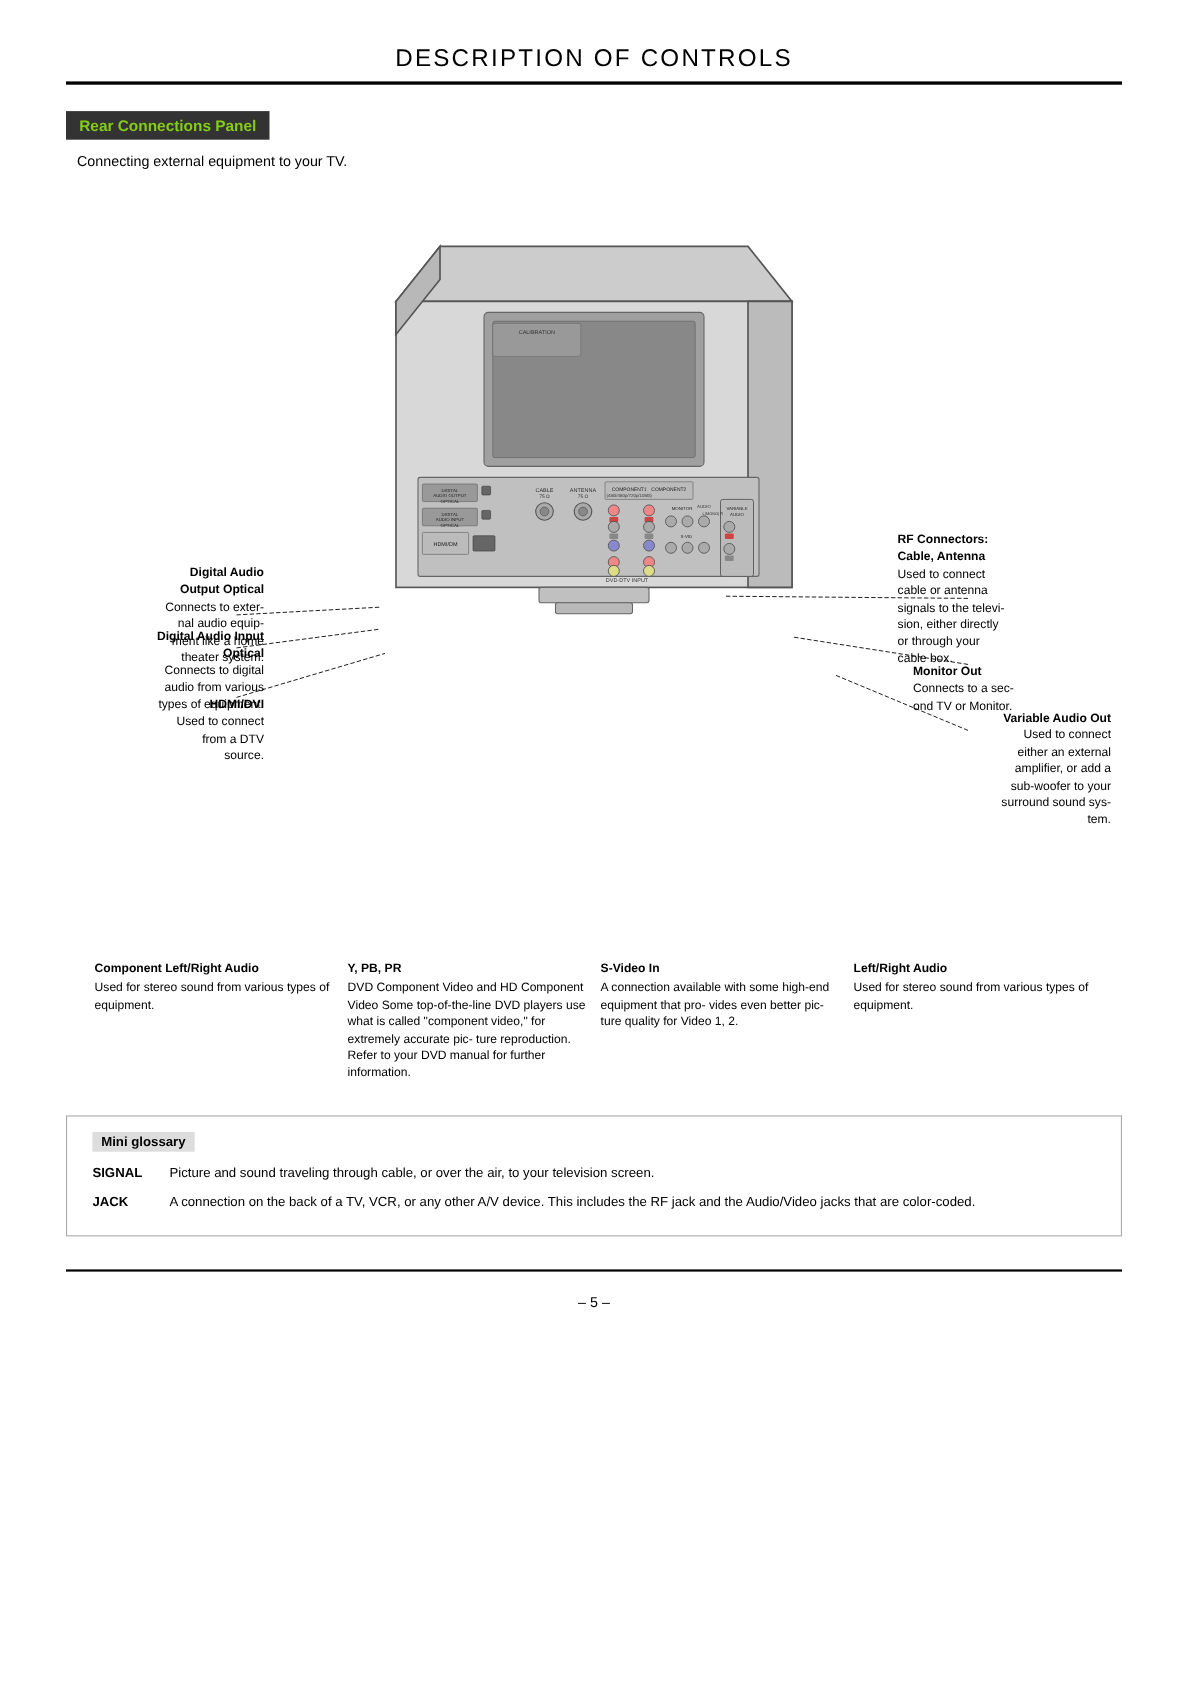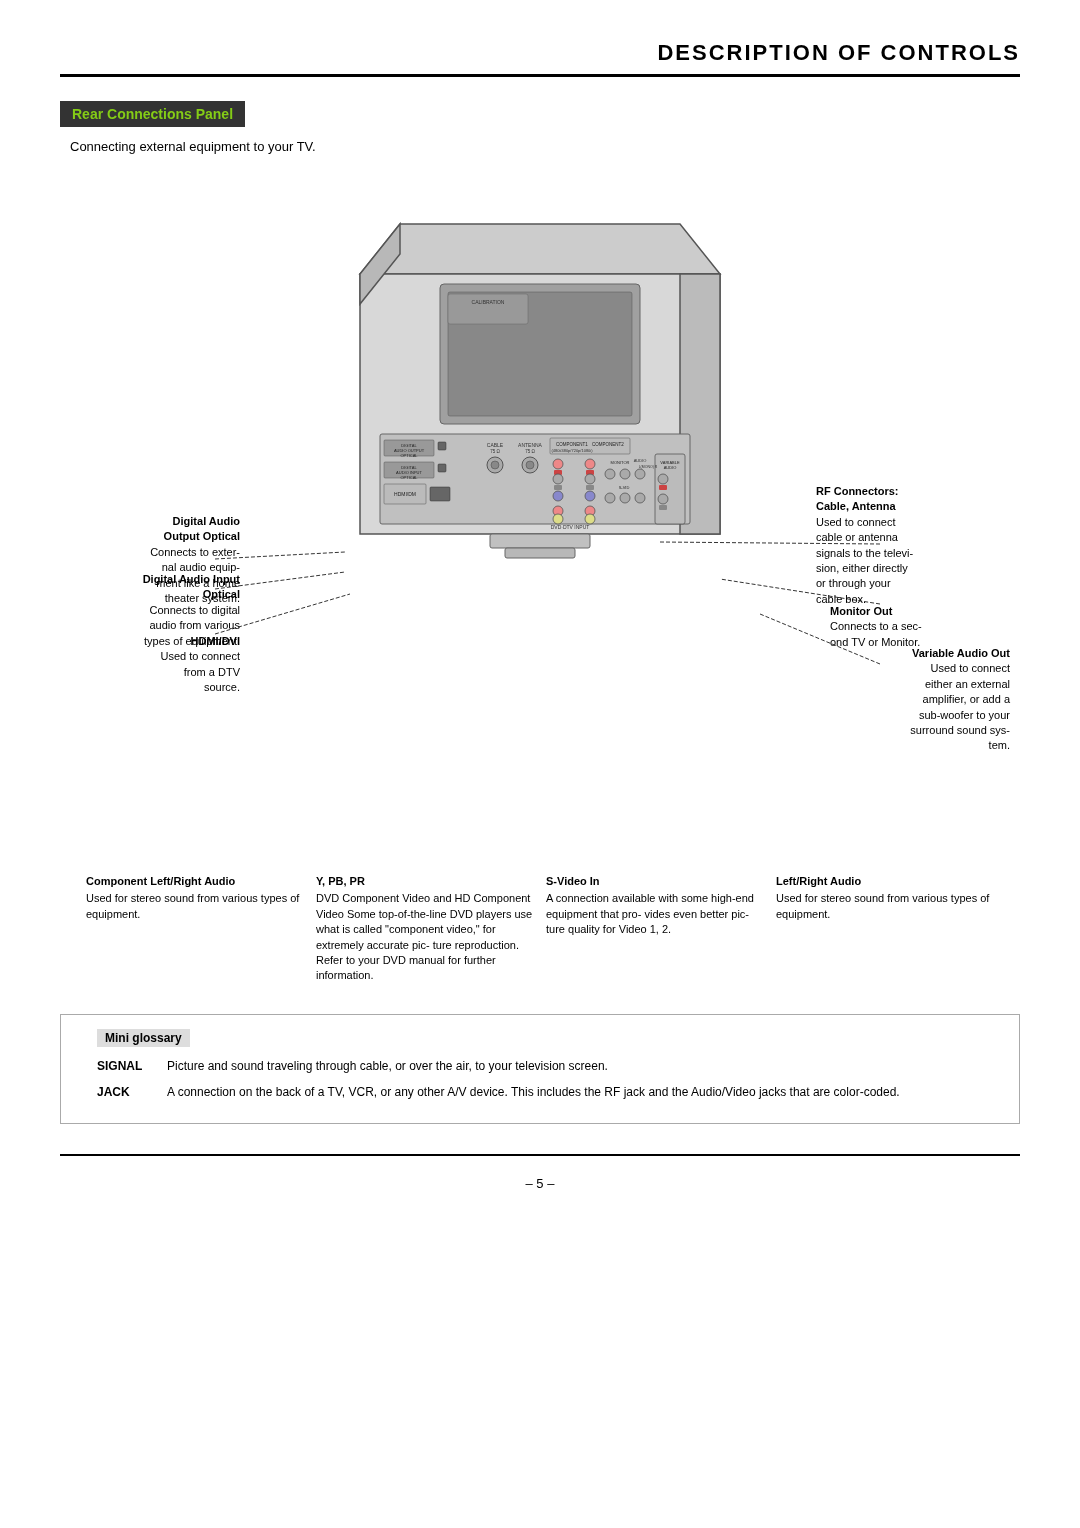--- a/index.html
+++ b/index.html
@@ -6,23 +6,23 @@
     body {
       width: 1080px;
       min-height: 1528px;
       background: #fff;
       font-family: Arial, Helvetica, sans-serif;
       font-size: 13px;
       color: #000;
       padding: 40px 60px;
     }
     .page-title {
-      text-align: right;
+      text-align: center;
       font-size: 22px;
-      font-weight: bold;
+      font-weight: normal;
       letter-spacing: 2px;
       margin-bottom: 8px;
     }
     .title-rule {
       border: none;
       border-top: 3px solid #000;
       margin-bottom: 24px;
     }
     .section-header {
       background: #333;
@@ -79,21 +79,21 @@
       flex: 1;
       padding: 0 6px;
     }
     .bottom-label-col .col-title {
       font-weight: bold;
       display: block;
       margin-bottom: 2px;
     }
     .glossary-box {
       border: 1px solid #aaa;
-      padding: 14px 36px;
+      padding: 14px 23px;
       margin-top: 30px;
       margin-bottom: 30px;
     }
     .glossary-header {
       background: #ddd;
       display: inline-block;
       font-size: 12px;
       font-weight: bold;
       padding: 2px 8px;
       margin-bottom: 10px;

